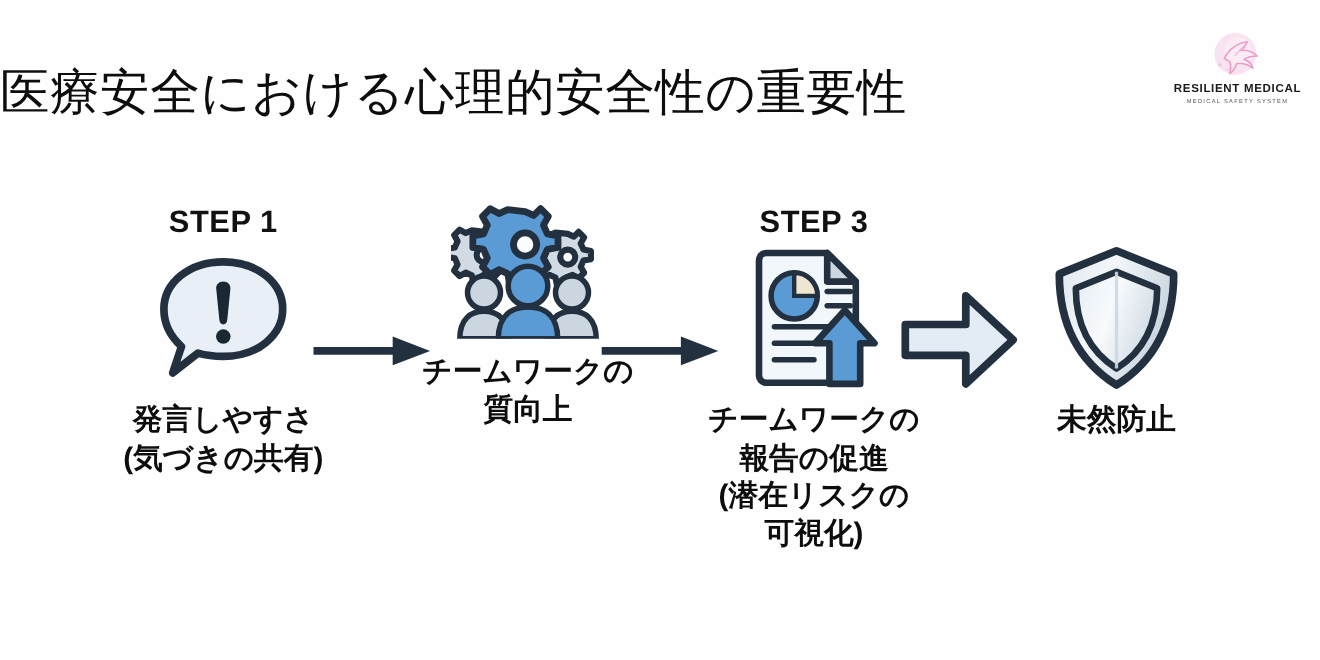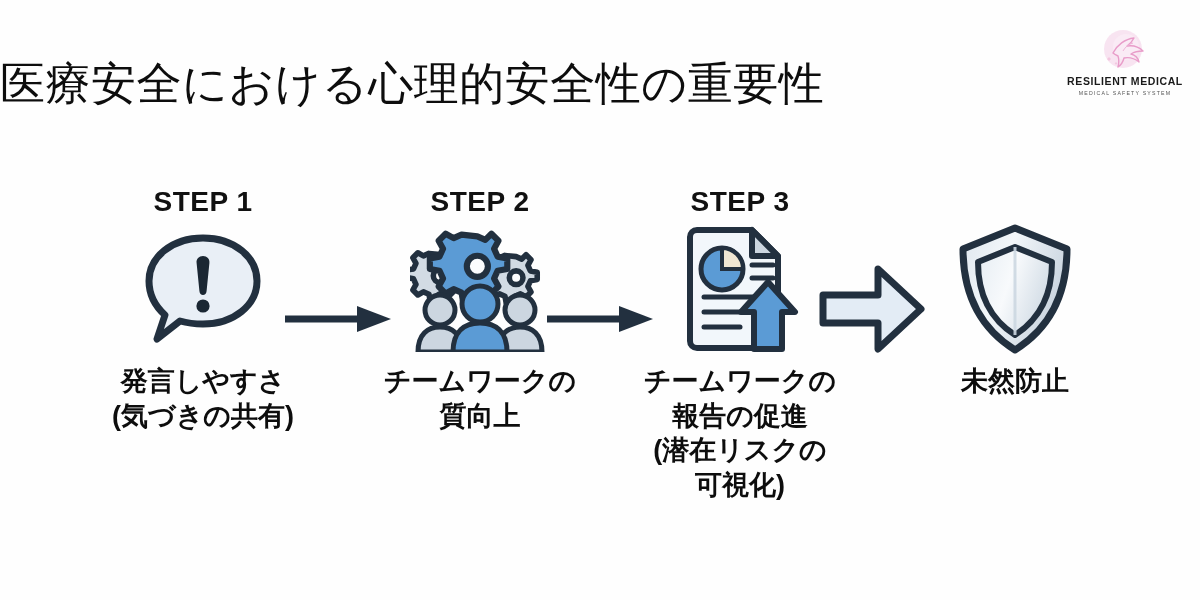--- a/index.html
+++ b/index.html
@@ -156,21 +156,20 @@
   </div>
 
   <div class="thin-arrow thin-arrow-1">
     <svg width="112" height="34" viewBox="0 0 112 34">
       <path d="M2 17 L78 17" stroke="#22303f" stroke-width="7" stroke-linecap="butt"></path>
       <path d="M74 4 L108 17 L74 30 Z" fill="#22303f"></path>
     </svg>
   </div>
 
   <div class="step step-2">
-    <div class="step-label">STEP 2</div>
     <div class="step-icon">
       <svg width="140" height="126" viewBox="0 0 140 126">
 
         <g transform="translate(32,46) scale(0.62)">
           <path d="M0 -34 l9 4 l7 -7 l8 8 l-5 9 l4 9 l11 2 l0 12 l-11 2 l-4 9 l5 9 l-8 8
                    l-9 -5 l-9 4 l-2 11 l-12 0 l-2 -11 l-9 -4 l-9 5 l-8 -8 l5 -9 l-4 -9
                    l-11 -2 l0 -12 l11 -2 l4 -9 l-5 -9 l8 -8 l9 5 l9 -4 z" fill="#d2dbe4" stroke="#22303f" stroke-width="9" stroke-linejoin="round" transform="translate(-3,6)"></path>
           <circle cx="-3" cy="6" r="11" fill="#fbfcfd" stroke="#22303f" stroke-width="9"></circle>
         </g>
 

